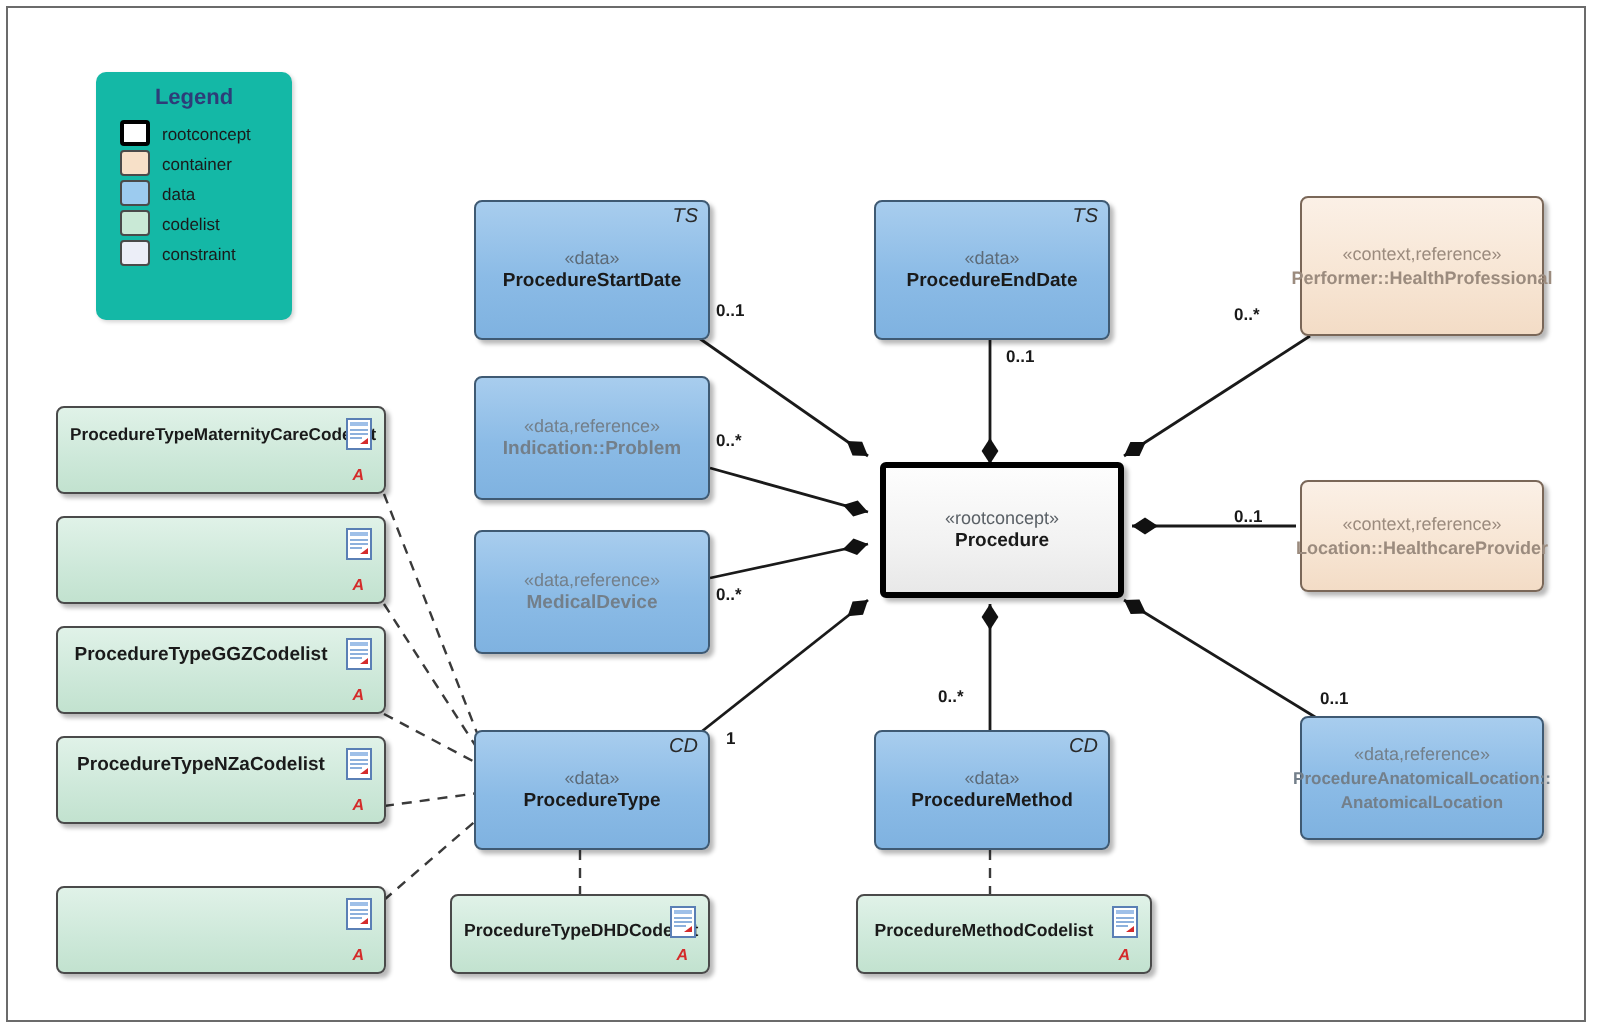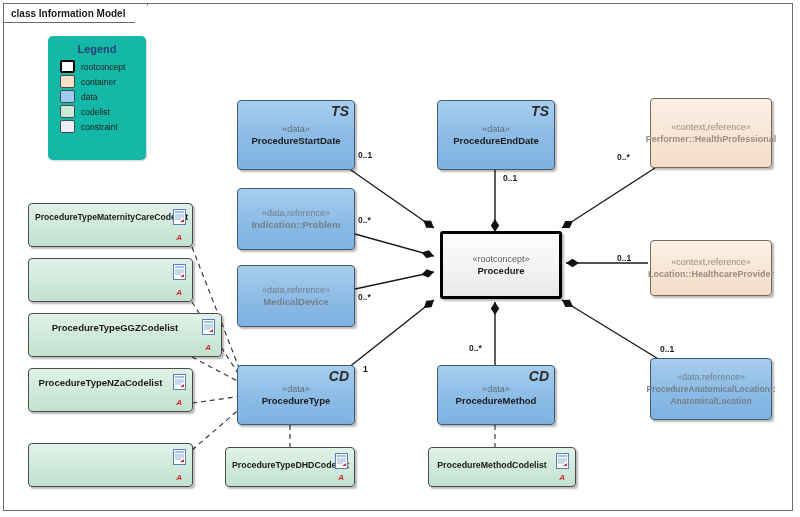--- a/index.html
+++ b/index.html
@@ -120,23 +120,23 @@
     border: 3px solid #000000;
     border-radius: 3px;
   }
   .n-root .stereo { color: #5a6066; }
 
   
   .corner-tag {
     position: absolute;
     top: 2px;
     right: 5px;
-    font-size: 14px;
+    font-size: 10px;
     font-style: italic;
-    font-weight: bold;
+    font-weight: normal;
     color: #2a2a2a;
   }
 
   
   .cl-label {
     position: absolute;
     left: 0; right: 0;
     top: 8px;
     text-align: center;
     font-weight: bold;
@@ -209,23 +209,20 @@
     font-size: 8.5px;
     color: #1a1a1a;
   }
 </style>
 </head>
 <body>
 
 <div id="canvas">
   <div id="frame-shadow"></div>
   <div id="frame-border"></div>
-  <div id="frame-tab">
-    <span>class Information Model</span>
-  </div>
 
   <svg id="connectors">
     <defs>
       <marker id="diamond" markerWidth="14" markerHeight="10" refX="13" refY="5" orient="auto" markerUnits="userSpaceOnUse">
         <path d="M0,5 L6.5,0.8 L13,5 L6.5,9.2 Z" fill="#111111"></path>
       </marker>
     </defs>
 
     <line x1="348" y1="168" x2="434" y2="228" stroke="#1a1a1a" stroke-width="1.4" marker-end="url(#diamond)"></line>
 
@@ -354,21 +351,21 @@
       <rect x="0.5" y="0.5" width="12" height="15" fill="#ffffff" stroke="#5a7fb5"></rect>
       <rect x="2" y="2" width="9" height="2" fill="#9fc0e8"></rect>
       <line x1="2" y1="6" x2="11" y2="6" stroke="#7fa8d8" stroke-width="0.9"></line>
       <line x1="2" y1="8" x2="11" y2="8" stroke="#7fa8d8" stroke-width="0.9"></line>
       <line x1="2" y1="10" x2="8" y2="10" stroke="#7fa8d8" stroke-width="0.9"></line>
       <path d="M7,13 L11,13 L11,10 Z" fill="#d42a2a"></path>
     </svg>
     <span class="a-mark">A</span>
   </div>
 
-  <div class="node n-codelist" style="left:28px; top:313px; width:194px; height:44px;">
+  <div class="node n-codelist" style="left:28px; top:313px; width:165px; height:44px;">
     <span class="cl-label">ProcedureTypeGGZCodelist</span>
     <svg class="doc-icon" viewBox="0 0 13 16">
       <rect x="0.5" y="0.5" width="12" height="15" fill="#ffffff" stroke="#5a7fb5"></rect>
       <rect x="2" y="2" width="9" height="2" fill="#9fc0e8"></rect>
       <line x1="2" y1="6" x2="11" y2="6" stroke="#7fa8d8" stroke-width="0.9"></line>
       <line x1="2" y1="8" x2="11" y2="8" stroke="#7fa8d8" stroke-width="0.9"></line>
       <line x1="2" y1="10" x2="8" y2="10" stroke="#7fa8d8" stroke-width="0.9"></line>
       <path d="M7,13 L11,13 L11,10 Z" fill="#d42a2a"></path>
     </svg>
     <span class="a-mark">A</span>

